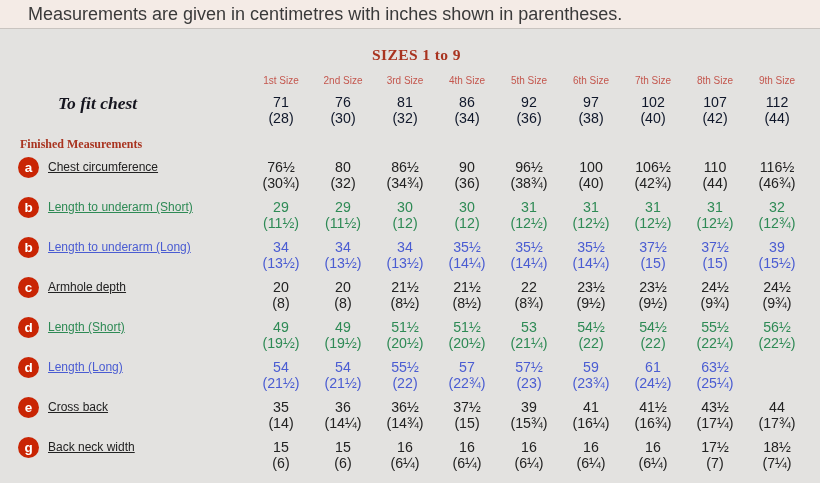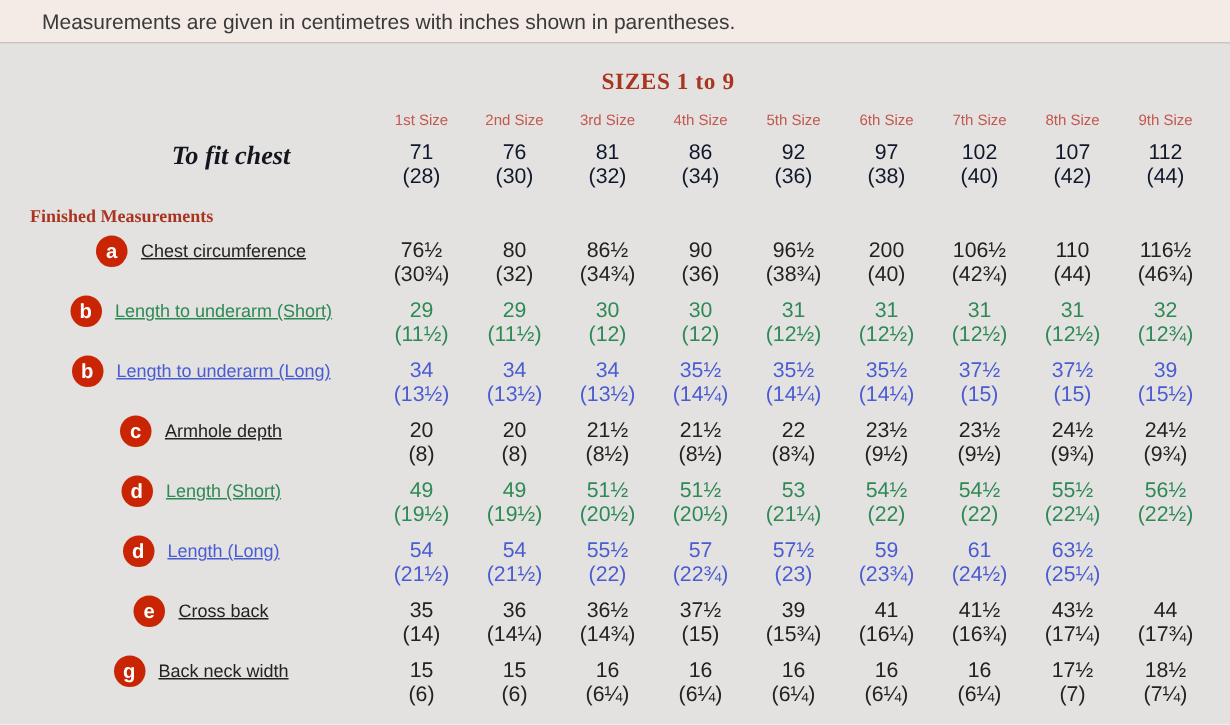--- a/index.html
+++ b/index.html
@@ -4,29 +4,29 @@
 <style>
   html,body { margin:0; padding:0; }
   .page {
     position:relative; width:820px; height:483px;
     background:#e3e2e0; overflow:hidden;
     font-family:"Liberation Sans", sans-serif;
   }
   .note-strip {
     height:29px; background:#f4ebe6; border-bottom:1px solid #c9c4c0;
     display:flex; align-items:center; padding-left:28px; box-sizing:border-box;
-    font-size:14px; color:#3a3a3a;
+    font-size:18px; color:#3a3a3a;
   }
   .title {
-    position:absolute; left:401px; top:46px;
+    position:absolute; left:372px; top:46px;
     font-family:"Liberation Serif", serif; font-weight:700;
     font-size:15.5px; color:#a93420; letter-spacing:0.4px;
   }
   .grid-row { display:flex; }
-  .label-cell { width:250px; box-sizing:border-box; display:flex; align-items:flex-start;justify-content:center; }
+  .label-cell { width:250px; box-sizing:border-box; display:flex; align-items:flex-start; }
   .data-cell { width:62px; text-align:center; flex:0 0 62px; }
   .line { height:16px; line-height:16px; font-size:14.2px; }
   #size-header-row { margin-top:43px; }
   .hdr { font-size:10px; color:#c4574e; height:17px; line-height:17px; }
   .fit-row { margin-top:5px; }
   .fit-label {
     font-family:"Liberation Serif", serif; font-style:italic; font-weight:700;
     font-size:17.5px; color:#15151f; padding-left:58px; margin-top:-1px;
   }
   .fit-cell { color:#0f172a; }
@@ -134,21 +134,21 @@
         </div>
         <div class="data-cell c-black">
           <div class="line">90</div>
           <div class="line">(36)</div>
         </div>
         <div class="data-cell c-black">
           <div class="line">96½</div>
           <div class="line">(38¾)</div>
         </div>
         <div class="data-cell c-black">
-          <div class="line">200</div>
+          <div class="line">100</div>
           <div class="line">(40)</div>
         </div>
         <div class="data-cell c-black">
           <div class="line">106½</div>
           <div class="line">(42¾)</div>
         </div>
         <div class="data-cell c-black">
           <div class="line">110</div>
           <div class="line">(44)</div>
         </div>

